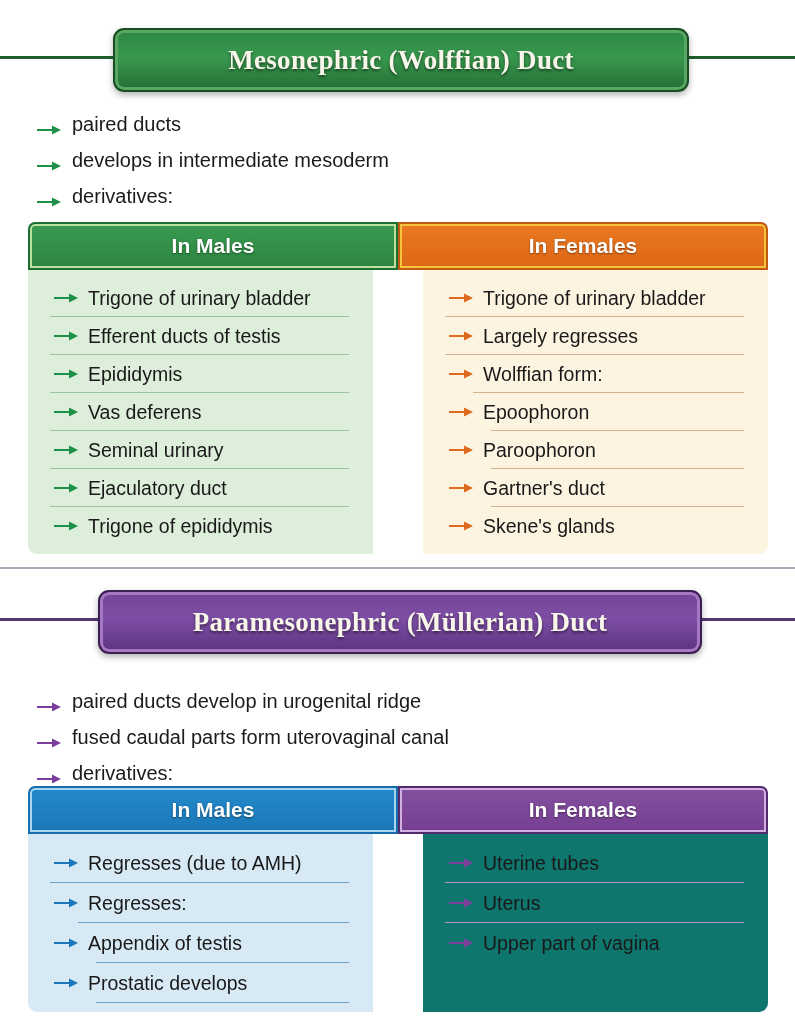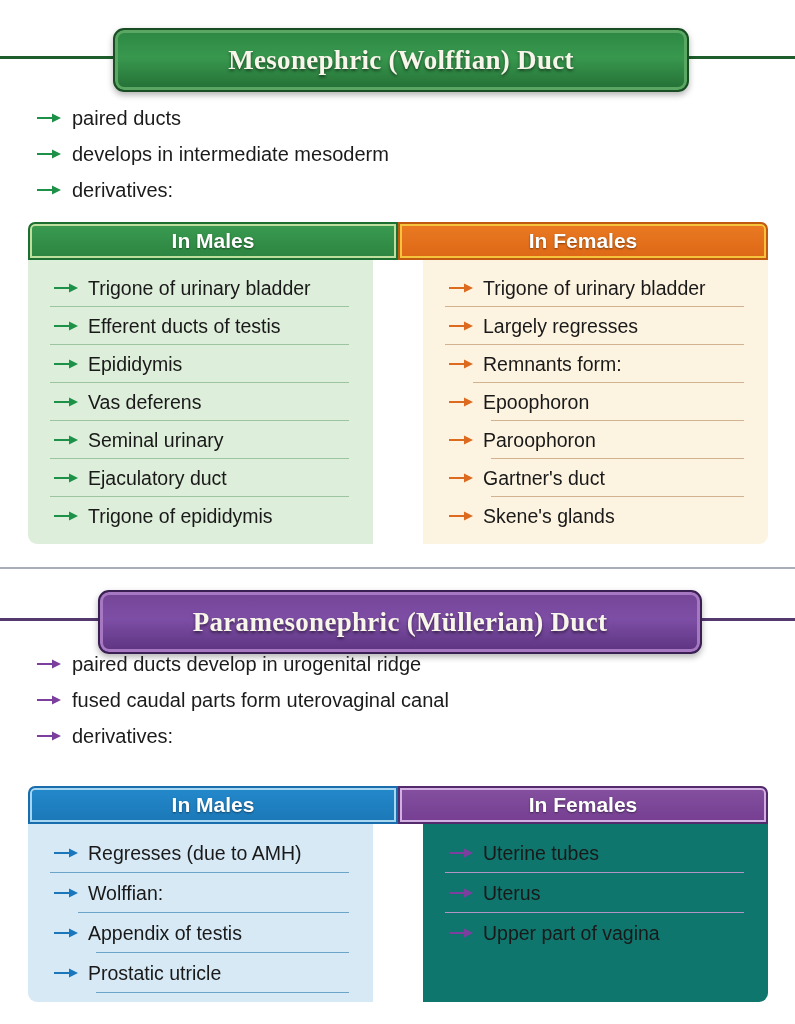--- a/index.html
+++ b/index.html
@@ -20,30 +20,30 @@
           box-shadow:inset 0 0 0 3px #5aa763,0 3px 6px rgba(0,0,0,.30);}
   .banner.purple{background:linear-gradient(180deg,#744596 0%,#7d4ea5 45%,#5c3380 100%);
           border:2px solid #3a1f52;
           box-shadow:inset 0 0 0 3px #a678c2,0 3px 6px rgba(0,0,0,.30);}
   .banner-title{font-family:"Liberation Serif","DejaVu Serif",serif;font-weight:bold;
           font-size:27px;color:#f8f5ea;text-shadow:0 2px 3px rgba(0,0,0,.5);
           letter-spacing:.3px;white-space:nowrap;}
 
   
   .bullets{position:absolute;left:36px;z-index:2;}
-  .bullet{display:flex;align-items:center;height:36px;font-size:20px;color:#1b1b1b;}
+  .bullet{display:flex;align-items:flex-end;height:36px;font-size:20px;color:#1b1b1b;}
   .bullet .label{margin-left:10px;}
 
   
   .arrow{display:inline-flex;width:26px;flex:0 0 26px;color:var(--accent);}
   .arrow svg{display:block;}
 
   
   .dtable{position:absolute;left:28px;width:740px;z-index:2;}
-  .thead{display:flex;height:38px;}
+  .thead{display:flex;height:48px;}
   .th{flex:1;display:flex;align-items:center;justify-content:center;color:#fff;
       font-weight:bold;font-size:21px;text-shadow:0 1px 2px rgba(0,0,0,.45);box-sizing:border-box;}
   .th.h-green{background:linear-gradient(#3a9b51,#2c8440);border:2px solid #1d6e31;
       box-shadow:inset 0 0 0 2px #bfdf9e;border-radius:7px 0 0 0;}
   .th.h-orange{background:linear-gradient(#ea7a22,#dd6716);border:2px solid #c05a10;
       box-shadow:inset 0 0 0 2px #f6c33c;border-radius:0 7px 0 0;}
   .th.h-blue{background:linear-gradient(#2389cb,#1b78b7);border:2px solid #1a6dad;
       box-shadow:inset 0 0 0 2px #a6d6f0;border-radius:7px 0 0 0;}
   .th.h-purple{background:linear-gradient(#83509e,#763f92);border:2px solid #532a6b;
       box-shadow:inset 0 0 0 2px #d2b1e2;border-radius:0 7px 0 0;}
@@ -209,21 +209,21 @@
           <span class="label">Largely regresses</span>
           <span class="sep"></span>
         </div>
         <div class="row">
           <span class="arrow">
               <svg width="26" height="12" viewBox="0 0 26 12">
                 <line x1="1" y1="6" x2="17" y2="6" stroke="currentColor" stroke-width="2"></line>
                 <polygon points="16,1.5 25,6 16,10.5" fill="currentColor"></polygon>
               </svg>
             </span>
-          <span class="label">Remnants form:</span>
+          <span class="label">Wolffian form:</span>
           <span class="sep i1"></span>
         </div>
         <div class="row indent">
           <span class="arrow">
               <svg width="26" height="12" viewBox="0 0 26 12">
                 <line x1="1" y1="6" x2="17" y2="6" stroke="currentColor" stroke-width="2"></line>
                 <polygon points="16,1.5 25,6 16,10.5" fill="currentColor"></polygon>
               </svg>
             </span>
           <span class="label">Epoophoron</span>
@@ -263,21 +263,21 @@
     </div>
   </div>
 
   <div class="hline gray" style="top:567px"></div>
 
   <div class="hline purple" style="top:618px"></div>
   <div class="banner purple" style="top:590px;left:98px;width:600px;height:60px">
     <span class="banner-title">Paramesonephric (Müllerian) Duct</span>
   </div>
 
-  <div class="bullets b-purple2" style="top:646px">
+  <div class="bullets b-purple2" style="top:677px">
     <div class="bullet">
       <span class="arrow">
           <svg width="26" height="12" viewBox="0 0 26 12">
             <line x1="1" y1="6" x2="17" y2="6" stroke="currentColor" stroke-width="2"></line>
             <polygon points="16,1.5 25,6 16,10.5" fill="currentColor"></polygon>
           </svg>
         </span>
       <span class="label">paired ducts develop in urogenital ridge</span>
     </div>
     <div class="bullet">
@@ -318,41 +318,41 @@
           <span class="label">Regresses (due to AMH)</span>
           <span class="sep"></span>
         </div>
         <div class="row">
           <span class="arrow">
               <svg width="26" height="12" viewBox="0 0 26 12">
                 <line x1="1" y1="6" x2="17" y2="6" stroke="currentColor" stroke-width="2"></line>
                 <polygon points="16,1.5 25,6 16,10.5" fill="currentColor"></polygon>
               </svg>
             </span>
-          <span class="label">Wolffian:</span>
+          <span class="label">Regresses:</span>
           <span class="sep i1"></span>
         </div>
         <div class="row indent">
           <span class="arrow">
               <svg width="26" height="12" viewBox="0 0 26 12">
                 <line x1="1" y1="6" x2="17" y2="6" stroke="currentColor" stroke-width="2"></line>
                 <polygon points="16,1.5 25,6 16,10.5" fill="currentColor"></polygon>
               </svg>
             </span>
           <span class="label">Appendix of testis</span>
           <span class="sep i2"></span>
         </div>
         <div class="row indent">
           <span class="arrow">
               <svg width="26" height="12" viewBox="0 0 26 12">
                 <line x1="1" y1="6" x2="17" y2="6" stroke="currentColor" stroke-width="2"></line>
                 <polygon points="16,1.5 25,6 16,10.5" fill="currentColor"></polygon>
               </svg>
             </span>
-          <span class="label">Prostatic utricle</span>
+          <span class="label">Prostatic develops</span>
           <span class="sep i2"></span>
         </div>
       </div>
 
       <div class="col right c-purple">
         <div class="row">
           <span class="arrow">
               <svg width="26" height="12" viewBox="0 0 26 12">
                 <line x1="1" y1="6" x2="17" y2="6" stroke="currentColor" stroke-width="2"></line>
                 <polygon points="16,1.5 25,6 16,10.5" fill="currentColor"></polygon>

